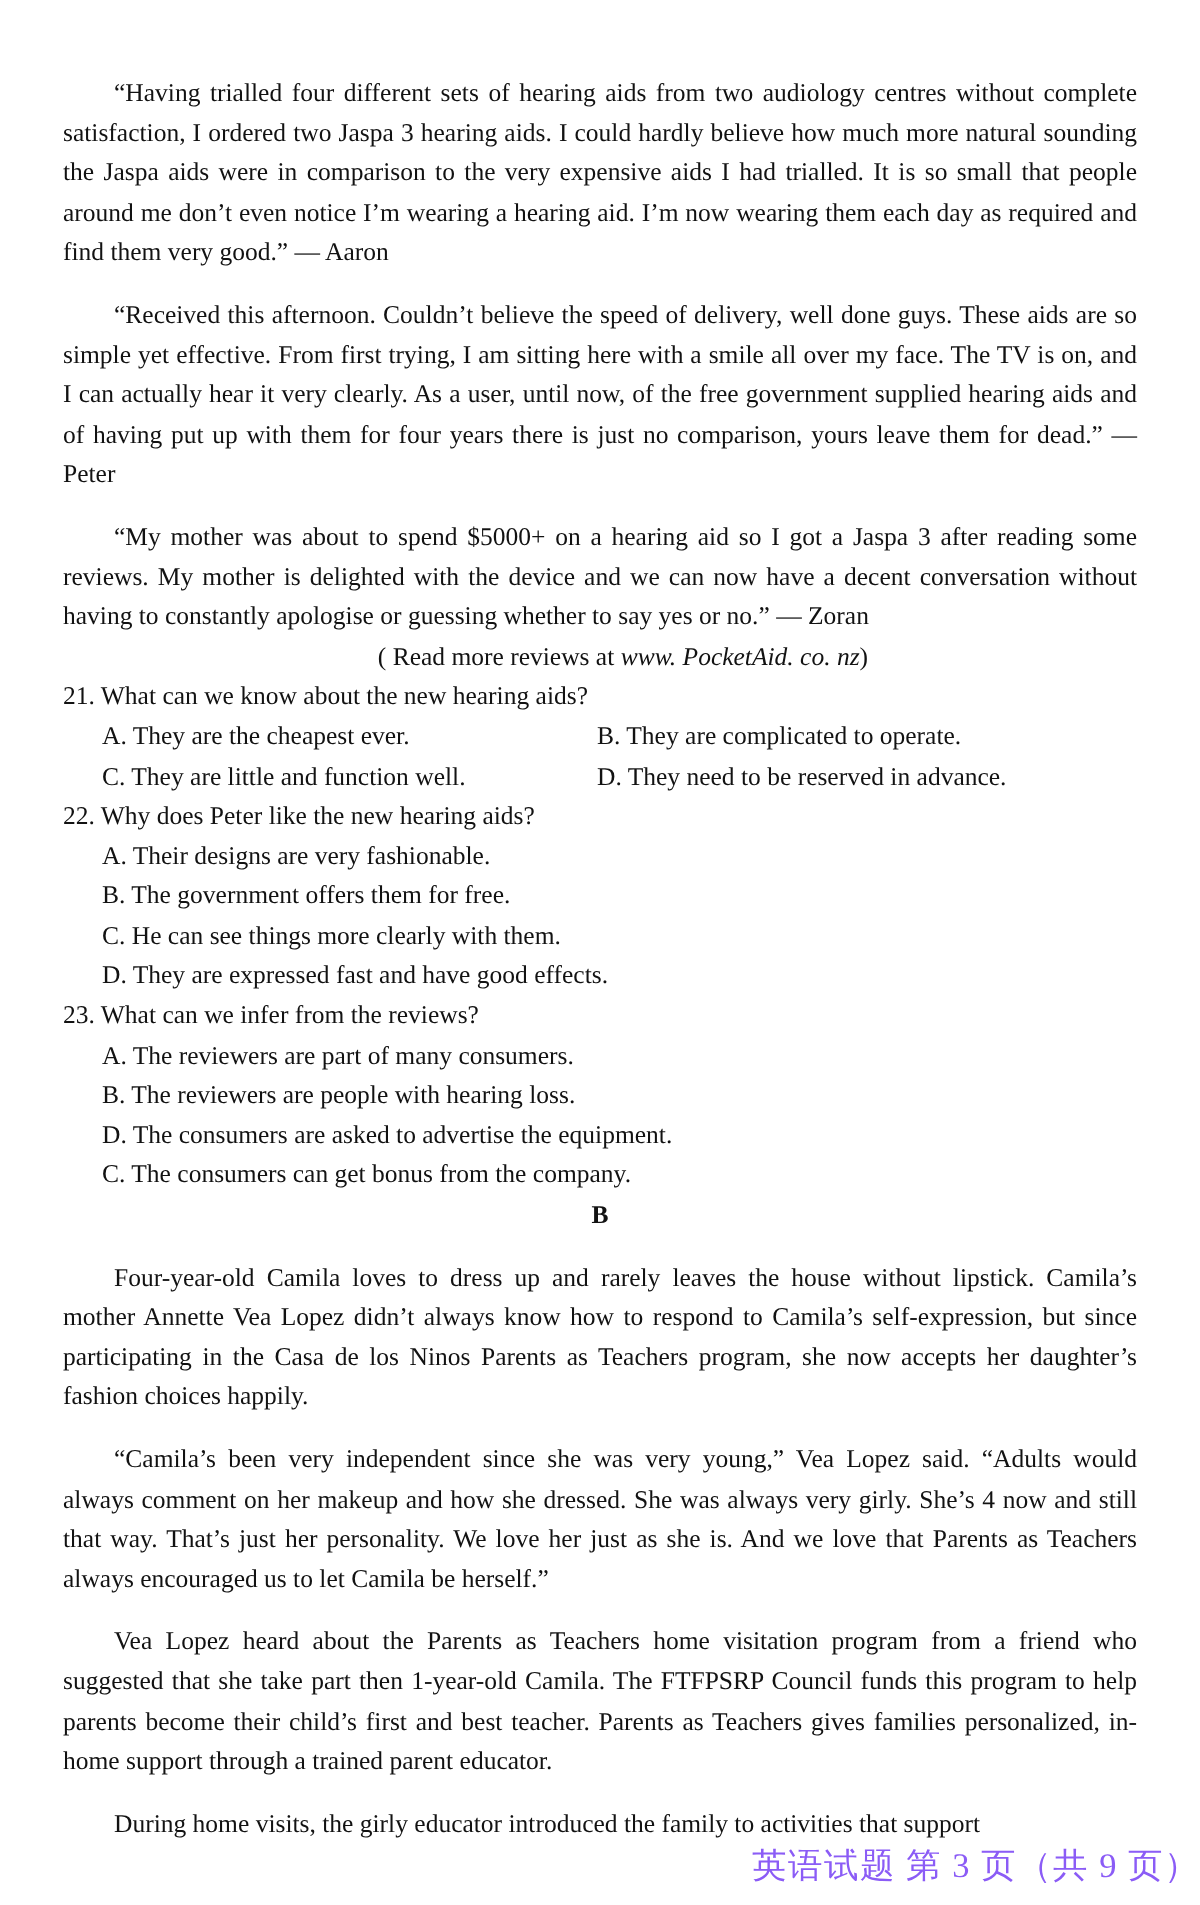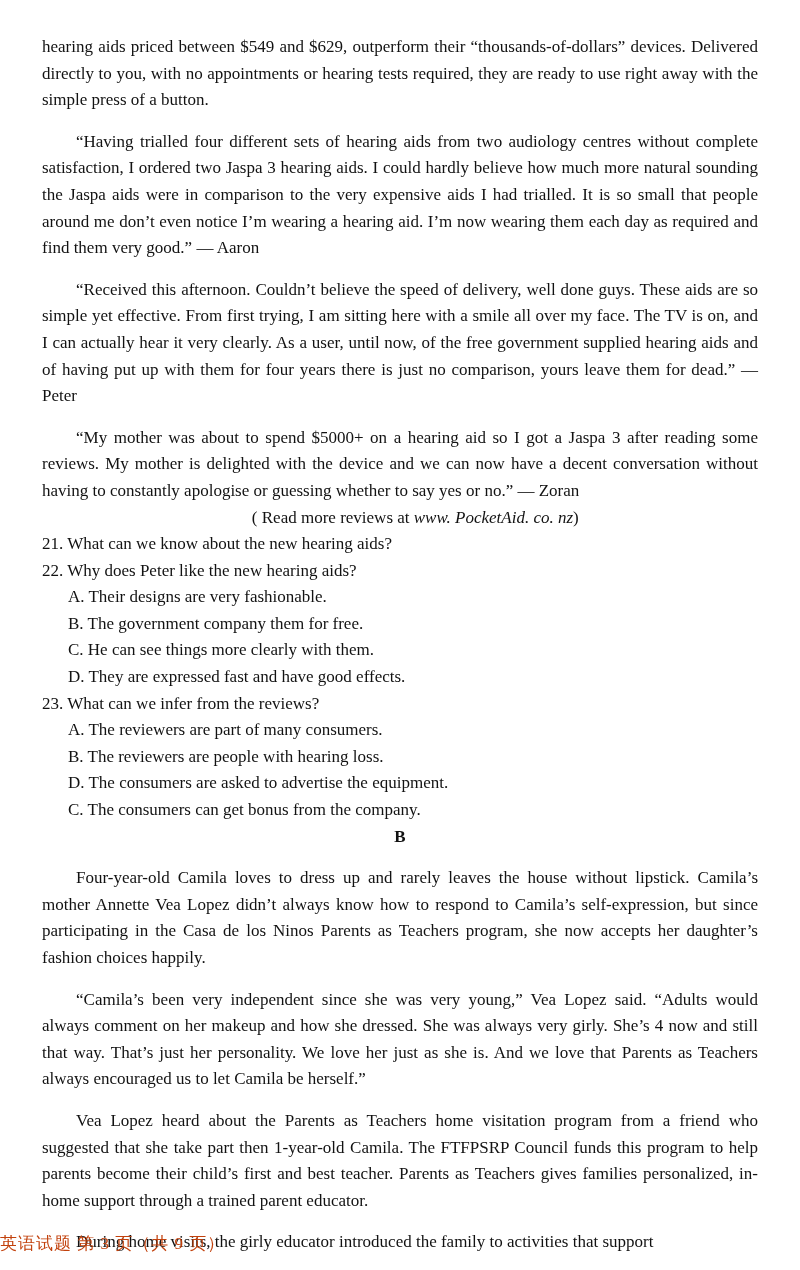--- a/index.html
+++ b/index.html
@@ -37,47 +37,52 @@
   .option-line { padding-left: 26px; text-align: left; }
   .section-heading {
     text-align: center;
     font-weight: bold;
   }
   .footer {
     position: absolute;
     left: 0;
     bottom: 12px;
     width: 100%;
-    text-align: left;
-    font-size: 17px;
-    color: #c2410c;
+    text-align: right;
+    font-size: 23px;
+    color: #8b5cf6;
     letter-spacing: 1px;
   }
 </style>
 </head>
 <body>
 
 <div class="page">
   <div class="content">
 
-    <p class="para">hearing aids priced between $549 and $629, outperform their “thousands-of-dollars” devices. Delivered directly to you, with no appointments or hearing tests required, they are ready to use right away with the simple press of a button.</p>
     <p class="para indent">“Having trialled four different sets of hearing aids from two audiology centres without complete satisfaction, I ordered two Jaspa 3 hearing aids. I could hardly believe how much more natural sounding the Jaspa aids were in comparison to the very expensive aids I had trialled. It is so small that people around me don’t even notice I’m wearing a hearing aid. I’m now wearing them each day as required and find them very good.” — Aaron</p>
     <p class="para indent">“Received this afternoon. Couldn’t believe the speed of delivery, well done guys. These aids are so simple yet effective. From first trying, I am sitting here with a smile all over my face. The TV is on, and I can actually hear it very clearly. As a user, until now, of the free government supplied hearing aids and of having put up with them for four years there is just no comparison, yours leave them for dead.” — Peter</p>
     <p class="para indent">“My mother was about to spend $5000+ on a hearing aid so I got a Jaspa 3 after reading some reviews. My mother is delighted with the device and we can now have a decent conversation without having to constantly apologise or guessing whether to say yes or no.” — Zoran</p>
 
     <p class="para readmore"><span>( Read more reviews at </span><span class="url">www. PocketAid. co. nz</span><span>)</span></p>
 
     <div>
       <p class="q-line"><span>21.</span> <span>What can we know about the new hearing aids?</span></p>
+      <div class="options-grid">
+        <span>A. They are the cheapest ever.</span>
+        <span>B. They are complicated to operate.</span>
+        <span>C. They are little and function well.</span>
+        <span>D. They need to be reserved in advance.</span>
+      </div>
     </div>
 
     <div>
       <p class="q-line"><span>22.</span> <span>Why does Peter like the new hearing aids?</span></p>
       <p class="option-line">A. Their designs are very fashionable.</p>
-      <p class="option-line">B. The government company them for free.</p>
+      <p class="option-line">B. The government offers them for free.</p>
       <p class="option-line">C. He can see things more clearly with them.</p>
       <p class="option-line">D. They are expressed fast and have good effects.</p>
     </div>
 
     <div>
       <p class="q-line"><span>23.</span> <span>What can we infer from the reviews?</span></p>
       <p class="option-line">A. The reviewers are part of many consumers.</p>
       <p class="option-line">B. The reviewers are people with hearing loss.</p>
       <p class="option-line">D. The consumers are asked to advertise the equipment.</p>
       <p class="option-line">C. The consumers can get bonus from the company.</p>

